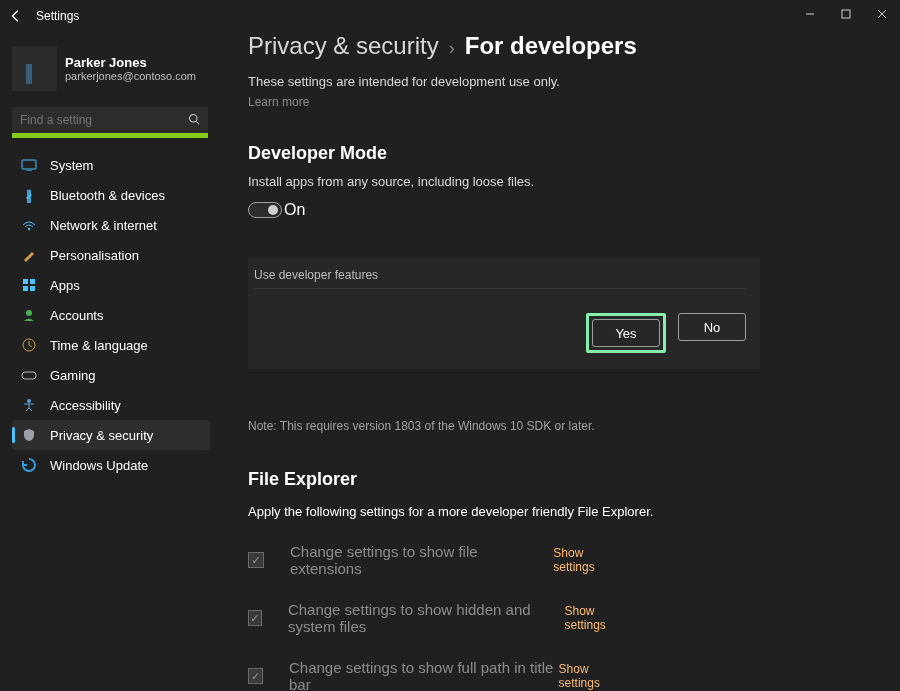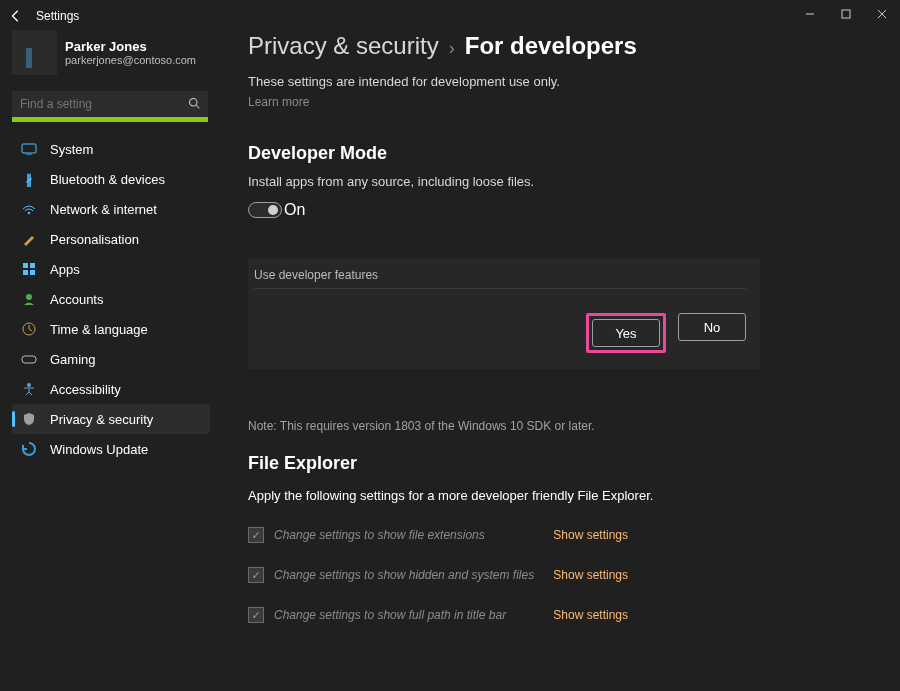--- a/index.html
+++ b/index.html
@@ -8,21 +8,21 @@
     background: #202020;
     font-family: "Segoe UI", Arial, sans-serif;
     color: #fff; overflow: hidden; position: relative;
     font-size: 13px;
   }
   .titlebar { display:flex; align-items:center; height:32px; padding:0 6px; }
   .back-btn { width:20px; height:20px; display:flex; align-items:center; justify-content:center; color:#fff; cursor:pointer; }
   .title { margin-left:10px; font-size:12px; }
   .winctrl { position:absolute; right:0; top:0; display:flex; }
   .winctrl div { width:36px; height:28px; display:flex; align-items:center; justify-content:center; color:#ccc; }
-  .sidebar { position:absolute; left:0; top:16px; width:220px; padding:8px 4px 0 6px; }
+  .sidebar { position:absolute; left:0; top:32px; width:220px; padding:8px 4px 0 6px; }
   .account { display:flex; align-items:center; padding:6px 6px 10px 6px; }
   .avatar { width:45px; height:45px; background:#2b2b2b; margin-right:8px; position:relative; }
   .avatar::after { content:""; position:absolute; left:14px; top:18px; width:6px; height:20px; background:#3a5d78; }
   .account-name { font-size:13px; font-weight:600; }
   .account-email { font-size:11px; color:#bfbfbf; }
   .search { margin:6px 8px 12px 6px; position:relative; }
   .search input {
     width:100%; padding:6px 28px 6px 8px; background:#2c2c2c; border:none; border-bottom:5px solid #84cc16;
     color:#fff; font-size:12px; outline:none;
   }
@@ -54,27 +54,27 @@
     position:absolute; left:-8px; top:230px; width:520px; background:#272727; padding:10px 14px 16px 14px;
   }
   .dlg-title { font-size:12px; color:#bdbdbd; padding-bottom:6px; border-bottom:1px solid #3a3a3a; }
   .dlg-body { margin-top:10px; font-size:13px; color:#e6e6e6; line-height:1.35; }
   .dlg-q { margin-top:16px; font-size:13px; }
   .dlg-btns { margin-top:24px; display:flex; justify-content:flex-end; gap:12px; }
   .btn {
     width:68px; height:28px; border:1px solid #9d9d9d; background:transparent; color:#fff;
     border-radius:3px; font-size:13px; display:flex; align-items:center; justify-content:center; cursor:pointer;
   }
-  .highlight { border:3px solid #ec4899; padding:3px; border-radius:2px; }
+  .highlight { border:3px solid #86efac; padding:3px; border-radius:2px; }
   .note { margin-top:200px; font-size:12px; color:#a1a1a1; }
-  .h2b { margin-top:20px; font-size:18px; font-weight:600; }
+  .h2b { margin-top:36px; font-size:18px; font-weight:600; }
   .sub2 { margin-top:14px; font-size:13px; }
   .fe-row { display:flex; align-items:center; margin-top:24px; width:380px; }
   .chk { width:16px; height:16px; border:1px solid #6a6a6a; background:#3a3a3a; display:flex; align-items:center; justify-content:center; font-size:11px; color:#9a9a9a; }
-  .fe-label { margin-left:10px; font-size:12px; color:#8c8c8c;font-style:italic; }
+  .fe-label { margin-left:26px; font-size:15px; color:#8c8c8c; }
   .fe-link { color:#fdba74; font-size:12px; }
   .fe-spacer { flex:1; }
   svg { display:block; }
 </style>
 </head>
 <body>
 
 <div class="titlebar">
   <div class="back-btn">
     <svg width="14" height="14" viewBox="0 0 16 16">

